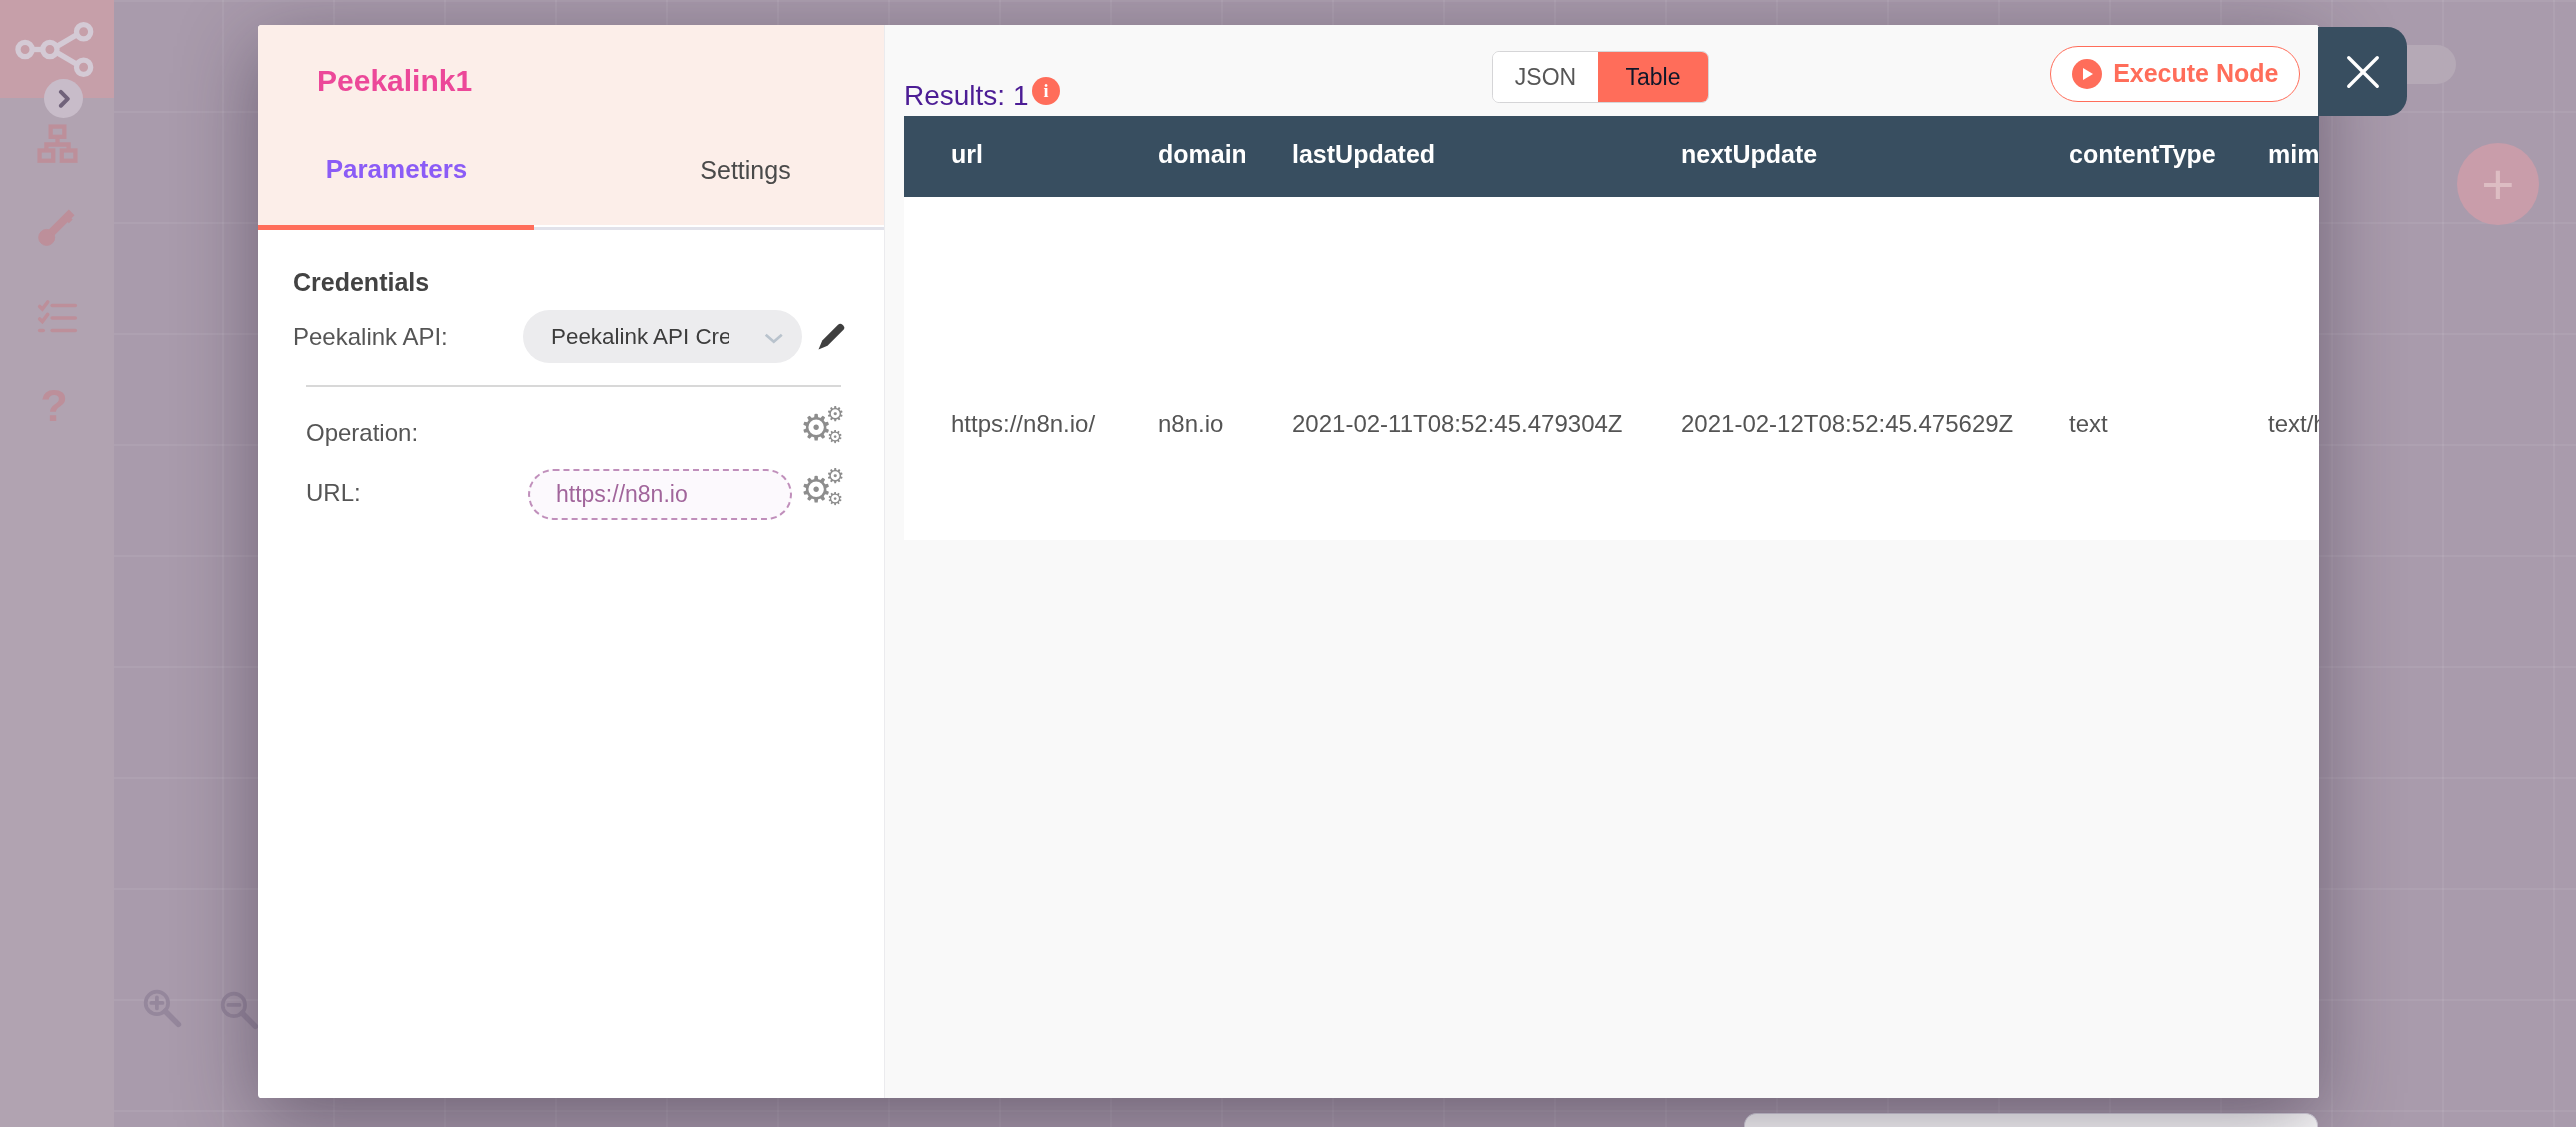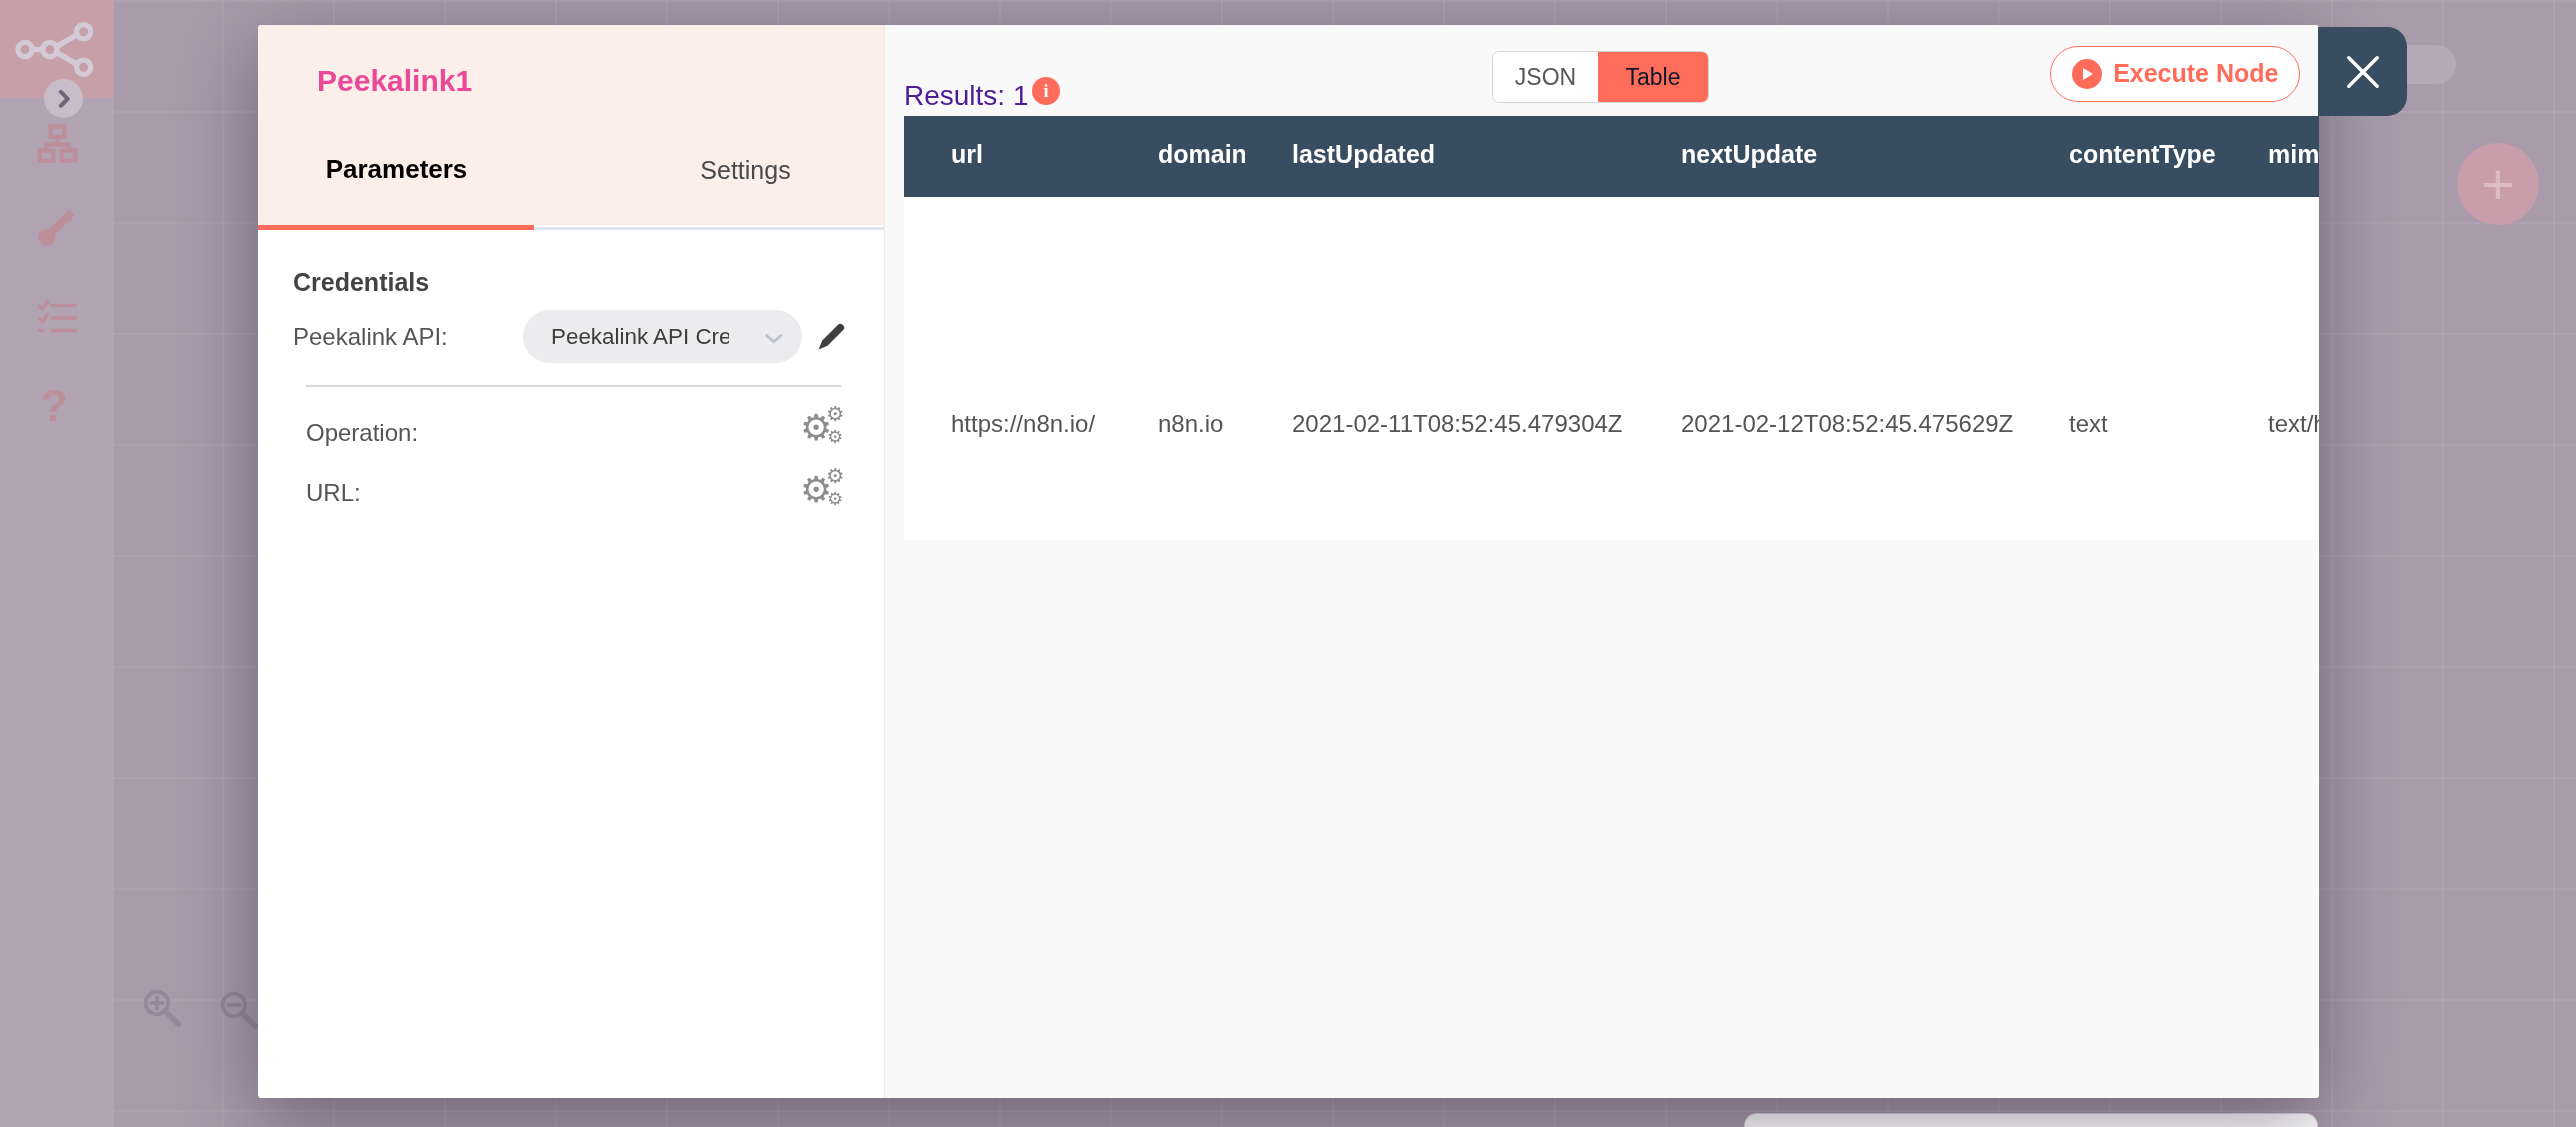--- a/index.html
+++ b/index.html
@@ -35,21 +35,21 @@
     border:1.8px solid #d8d5e0; border-bottom:none; border-radius:12.5px 12.5px 0 0; }
 
   
   .modal { position:absolute; left:258px; top:25px; width:2061px; height:1073px; background:#ffffff;
     border-radius:3.6px; box-shadow:0 21.5px 81px rgba(40,28,52,.45); overflow:hidden; }
 
   
   .panel-header { position:absolute; left:0; top:0; width:626px; height:200px; background:#fceee9; }
   .node-title { position:absolute; left:59px; top:39px; font-size:30px; font-weight:600; color:#ec4899; }
   .tab { position:absolute; width:215px; text-align:center; cursor:default; }
-  .tab-params { left:31px; top:129px; font-size:26px; font-weight:700; color:#000000; }
+  .tab-params { left:31px; top:129px; font-size:26px; font-weight:700; color:#8b5cf6; }
   .tab-settings { left:380px; top:131px; font-size:25px; font-weight:400; color:#4a4a4a; }
   .tabs-track { position:absolute; left:0; top:202px; width:626px; height:2.7px; background:#e2e2ea; }
   .tabs-active-bar { position:absolute; left:0; top:200px; width:276px; height:5.4px; background:#ff6d5a; }
 
   .cred-heading { position:absolute; left:35px; top:243px; font-size:25px; font-weight:700; color:#434343; }
   .param-label { position:absolute; font-size:24px; color:#555555; }
   .lbl-cred { left:35px; top:298px; }
   .lbl-op { left:48px; top:394px; }
   .lbl-url { left:48px; top:454px; }
 
@@ -223,20 +223,23 @@
     <div class="sep-line"></div>
 
     <div class="param-label lbl-op">Operation:</div>
     <div class="gears-btn gears-op">
       <span class="gear-big">⚙</span>
       <span class="gear-small-a">⚙</span>
       <span class="gear-small-b">⚙</span>
     </div>
 
     <div class="param-label lbl-url">URL:</div>
+    <div class="expr-input">
+      <span class="expr-text">https://n8n.io</span>
+    </div>
     <div class="gears-btn gears-url">
       <span class="gear-big">⚙</span>
       <span class="gear-small-a">⚙</span>
       <span class="gear-small-b">⚙</span>
     </div>
 
     <div class="right-panel"></div>
     <div class="results-label">Results: 1</div>
     <div class="info-badge">
       <span>i</span>

